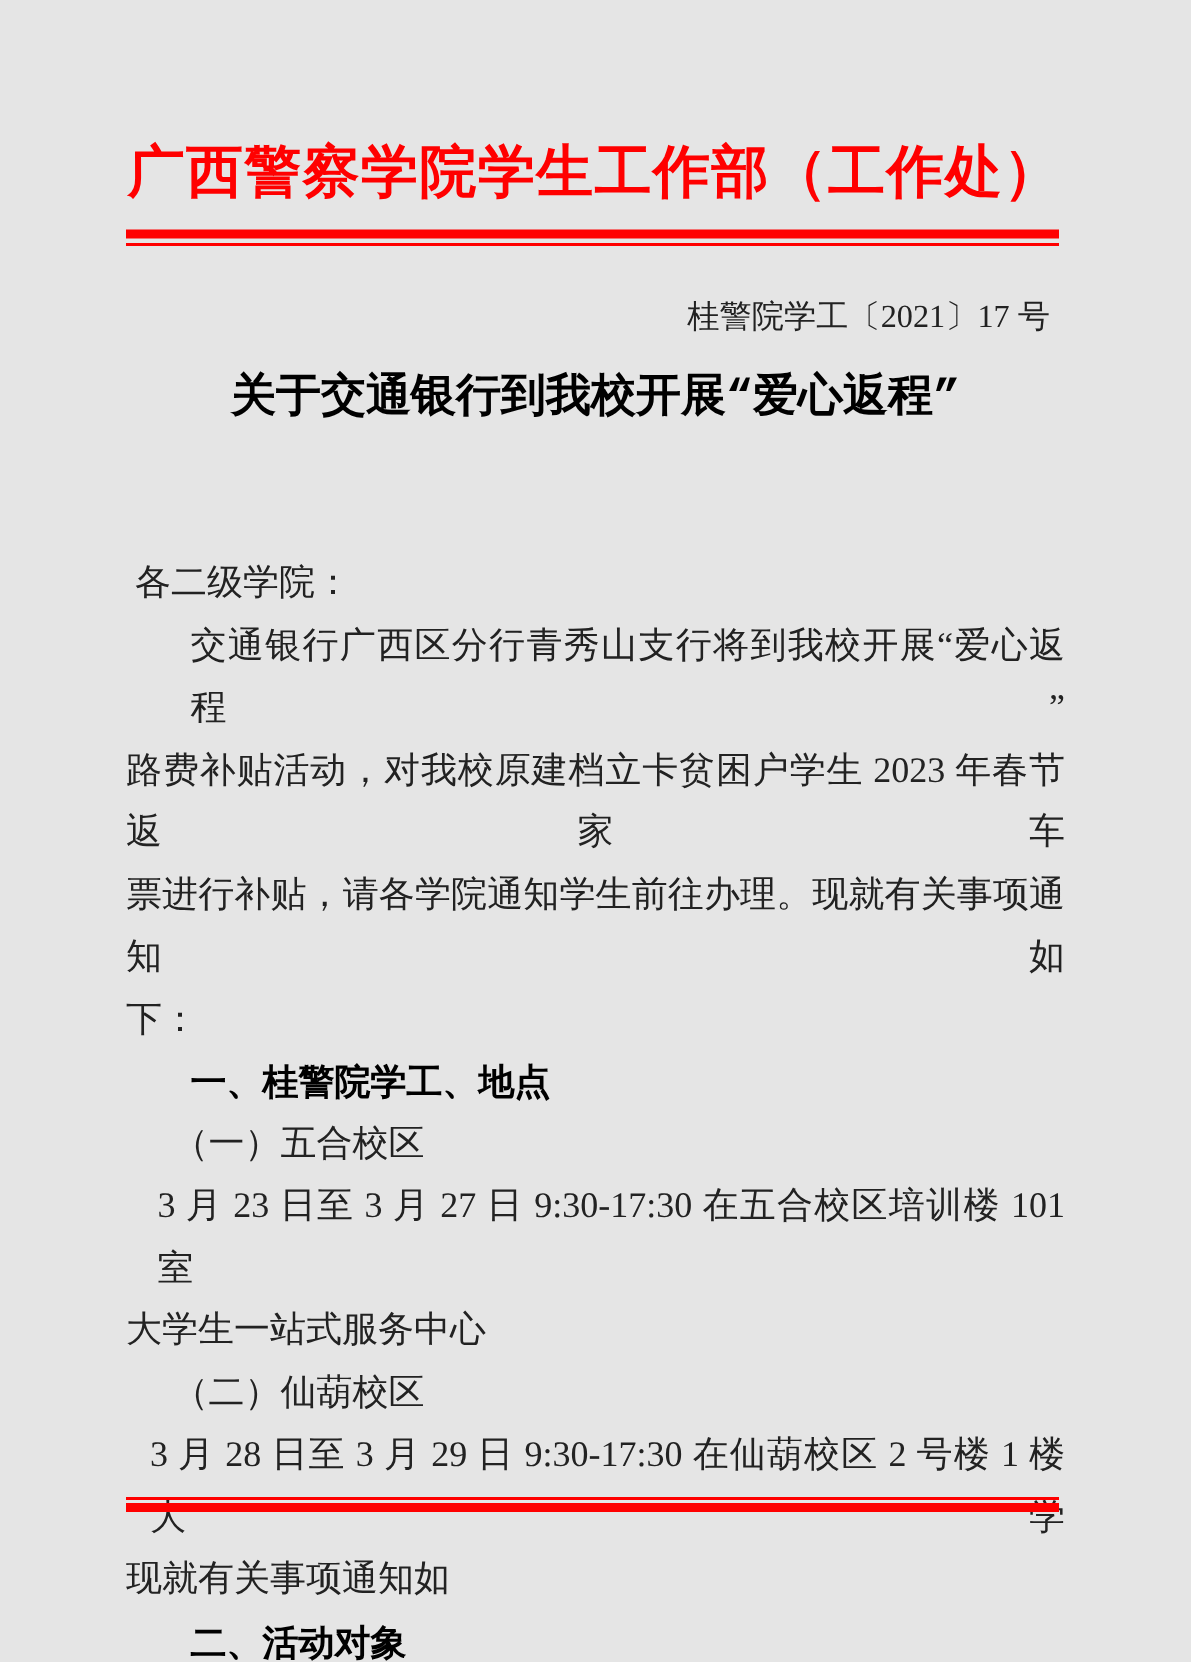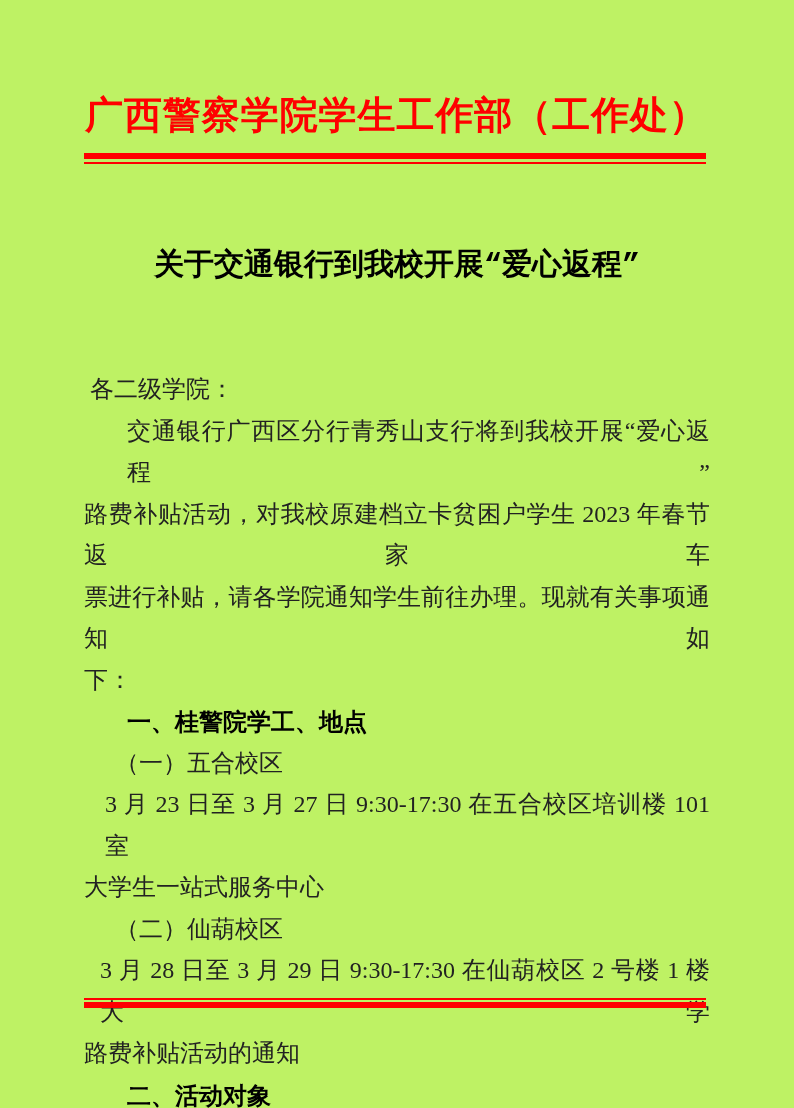--- a/index.html
+++ b/index.html
@@ -1,20 +1,20 @@
 <!DOCTYPE html>
 <html><head>
 <meta charset="utf-8">
 <style>
   html, body { margin: 0; padding: 0; background: #ffffff; }
   .page {
     position: relative;
     width: 794px;
     height: 1108px;
-    background: #bef264;
+    background: #e5e5e5;
     overflow: hidden;
     font-family: "Liberation Serif", serif;
     color: #1a1a1a;
   }
 
   
   .agency-title {
     position: absolute;
     top: 88px;
     left: 85px;
@@ -97,38 +97,39 @@
 
 <div class="page">
 
   <div class="agency-title">广西警察学院学生工作部（工作处）</div>
 
   <div class="rule rule-top">
     <div class="bar thick"></div>
     <div class="bar thin"></div>
   </div>
 
+  <div class="doc-number">桂警院学工〔2021〕17 号</div>
 
   <div class="doc-title">
     <div>关于交通银行到我校开展“爱心返程”</div>
   </div>
 
   <div class="body-text">
     <div class="bl ind-s">各二级学院：</div>
     <div class="bl ind-2em fill">交通银行广西区分行青秀山支行将到我校开展“爱心返程”</div>
     <div class="bl fill">路费补贴活动，对我校原建档立卡贫困户学生 2023 年春节返家车</div>
     <div class="bl fill">票进行补贴，请各学院通知学生前往办理。现就有关事项通知如</div>
     <div class="bl">下：</div>
     <div class="bl heading ind-2em">一、桂警院学工、地点</div>
     <div class="bl ind-a">（一）五合校区</div>
     <div class="bl ind-b fill">3 月 23 日至 3 月 27 日 9:30-17:30 在五合校区培训楼 101 室</div>
     <div class="bl">大学生一站式服务中心</div>
     <div class="bl ind-a">（二）仙葫校区</div>
     <div class="bl ind-c fill">3 月 28 日至 3 月 29 日 9:30-17:30 在仙葫校区 2 号楼 1 楼大学</div>
-    <div class="bl">路费补贴活动的通知</div>
+    <div class="bl">现就有关事项通知如</div>
     <div class="bl heading ind-2em">二、活动对象</div>
     <div class="bl heading ind-2em">三、活动内容、形式</div>
   </div>
 
   <div class="rule rule-bottom">
     <div class="bar thin"></div>
     <div class="bar thick"></div>
   </div>
 
 </div>

